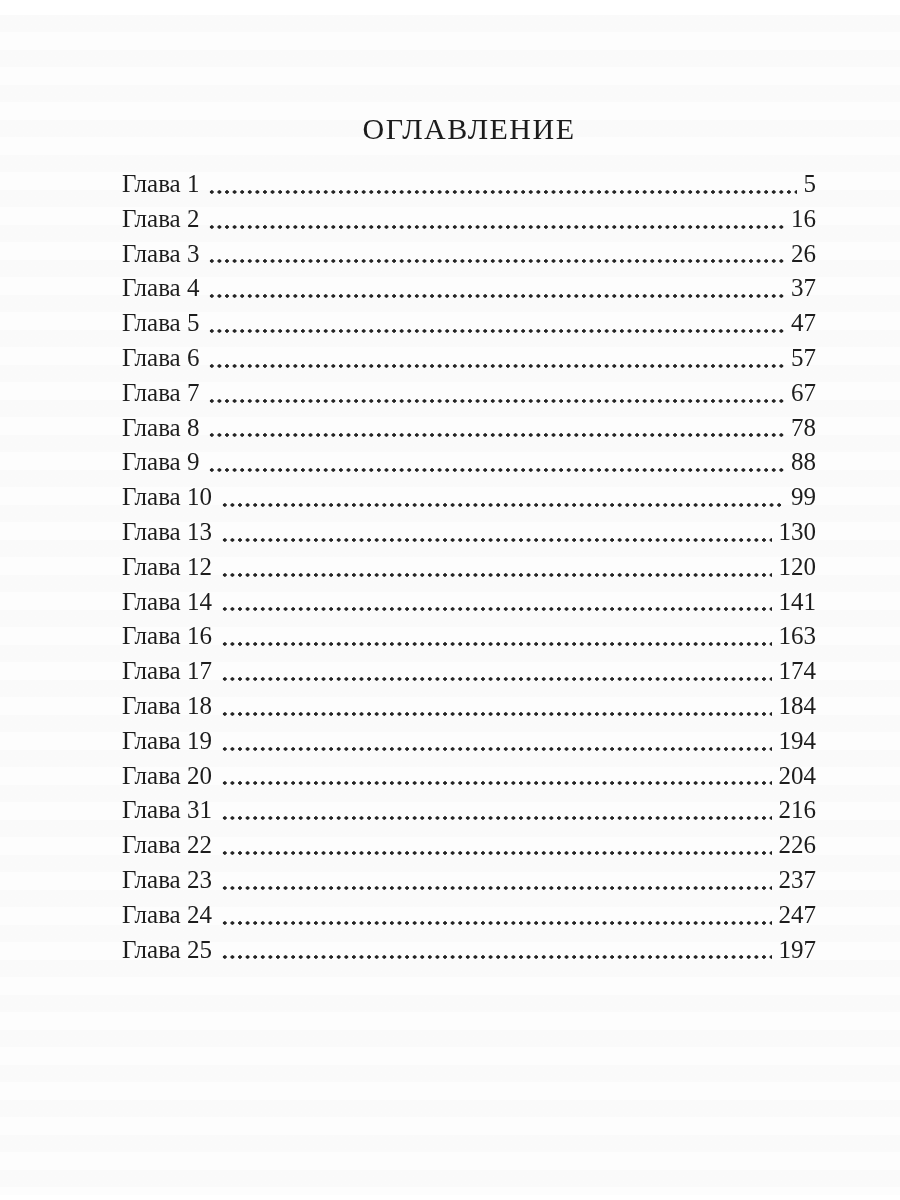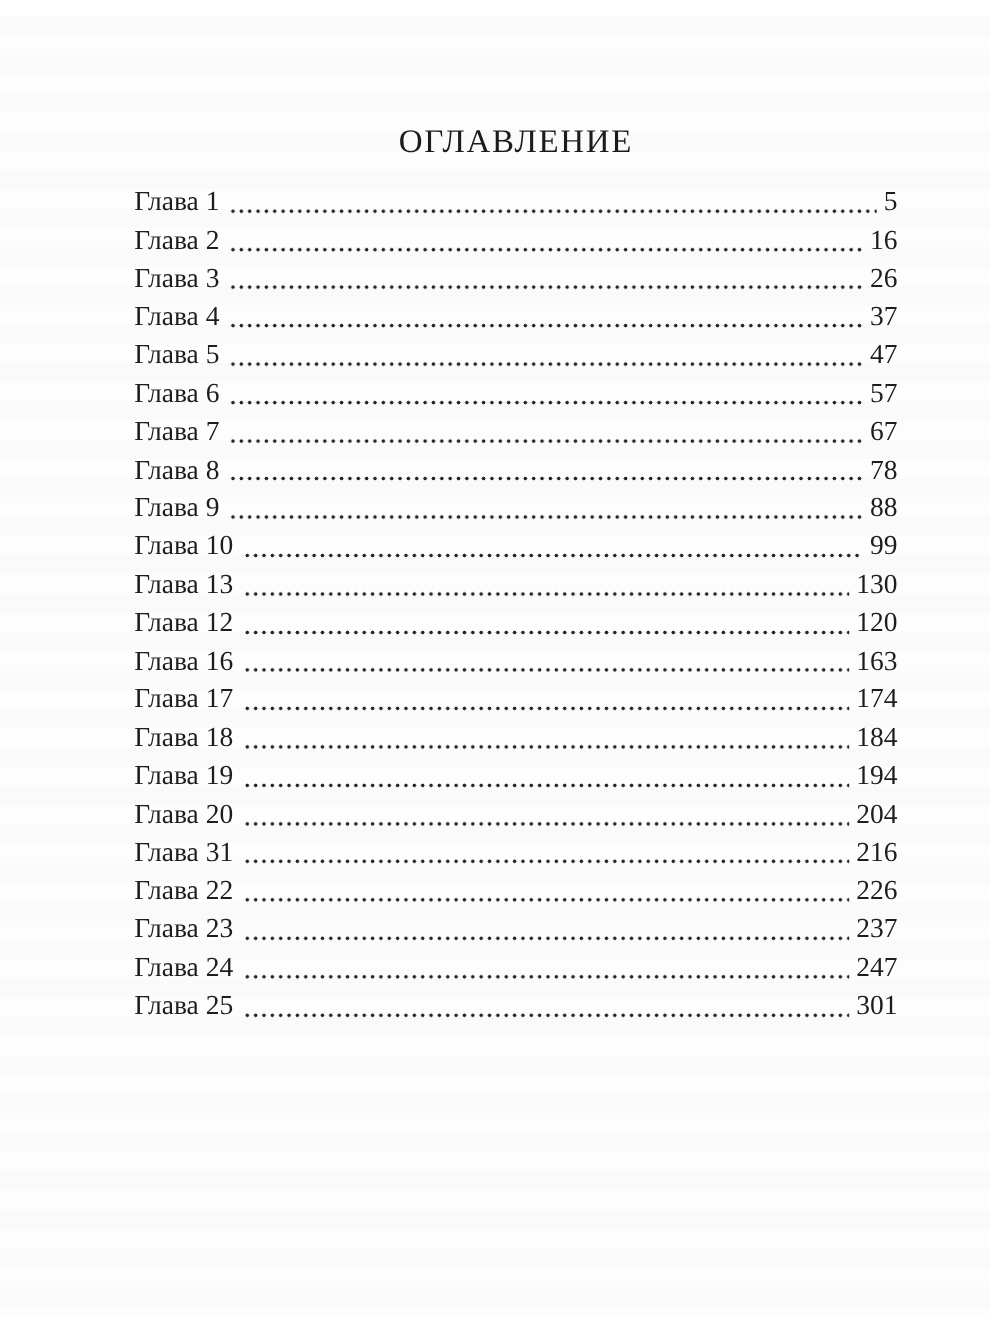--- a/index.html
+++ b/index.html
@@ -134,20 +134,25 @@
     <span class="pagenum">130</span>
   </div>
 
   <div class="toc-row">
     <span class="label">Глава 12</span>
     <span class="leader"></span>
     <span class="pagenum">120</span>
   </div>
 
 
+  <div class="toc-row">
+    <span class="label">Глава 14</span>
+    <span class="leader"></span>
+    <span class="pagenum">141</span>
+  </div>
 
 
   <div class="toc-row">
     <span class="label">Глава 16</span>
     <span class="leader"></span>
     <span class="pagenum">163</span>
   </div>
 
   <div class="toc-row">
     <span class="label">Глава 17</span>
@@ -193,16 +198,16 @@
 
   <div class="toc-row">
     <span class="label">Глава 24</span>
     <span class="leader"></span>
     <span class="pagenum">247</span>
   </div>
 
   <div class="toc-row">
     <span class="label">Глава 25</span>
     <span class="leader"></span>
-    <span class="pagenum">301</span>
+    <span class="pagenum">197</span>
   </div>
 </div>
 </div>
 
 </body></html>

